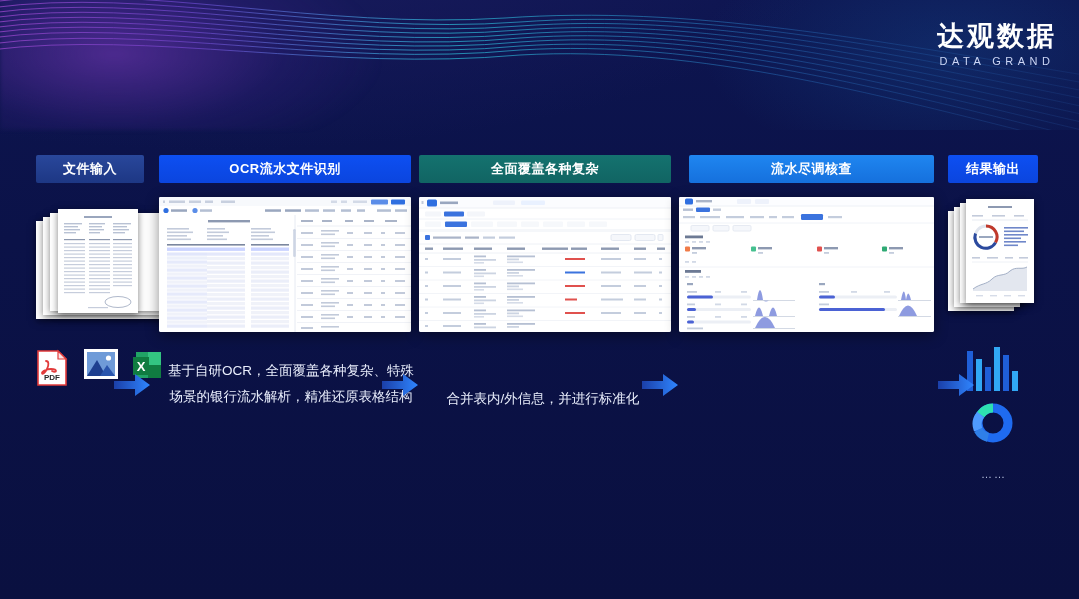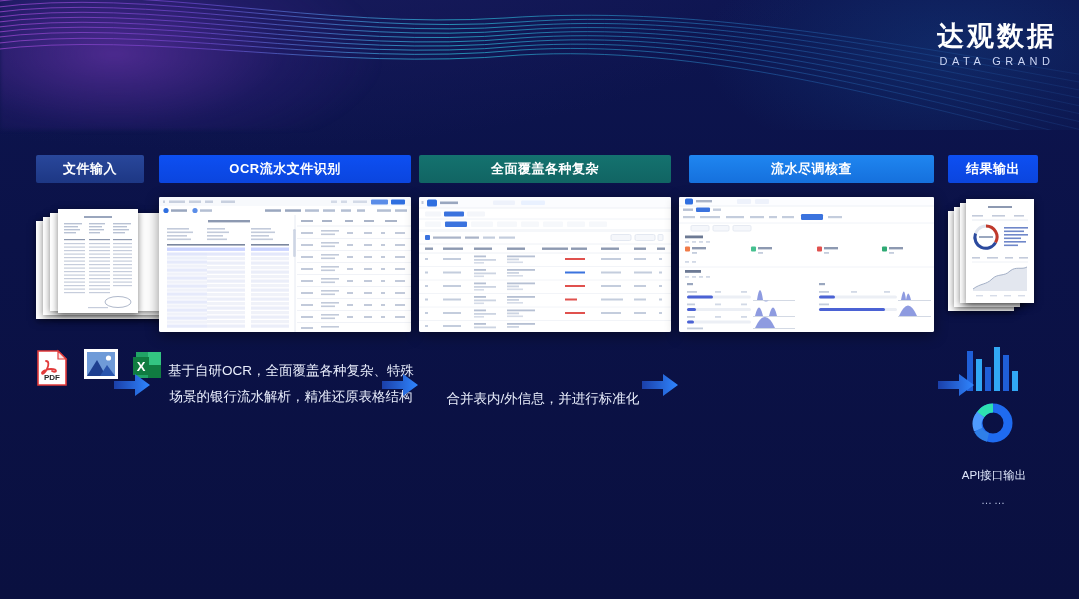--- a/index.html
+++ b/index.html
@@ -787,21 +787,20 @@
           </svg>
         </div>
       </div>
     </div>
   </div>
 
   <div class="para p1">基于自研OCR，全面覆盖各种复杂、特殊场景的银行流水解析，精准还原表格结构</div>
   <div class="para p2">合并表内/外信息，并进行标准化</div>
 
   <div class="outlabels">
-    <div>API接口输出</div>
     <div class="dots">……</div>
   </div>
 
   <div class="arrow" style="left:114px;top:374px;">
     <svg width="36" height="22" viewBox="0 0 36 22">
       <defs>
           <linearGradient id="ag1" x1="0" y1="0" x2="1" y2="0">
             <stop offset="0" stop-color="#1b3fa8"></stop>
             <stop offset="1" stop-color="#2f86ff"></stop>
           </linearGradient>

